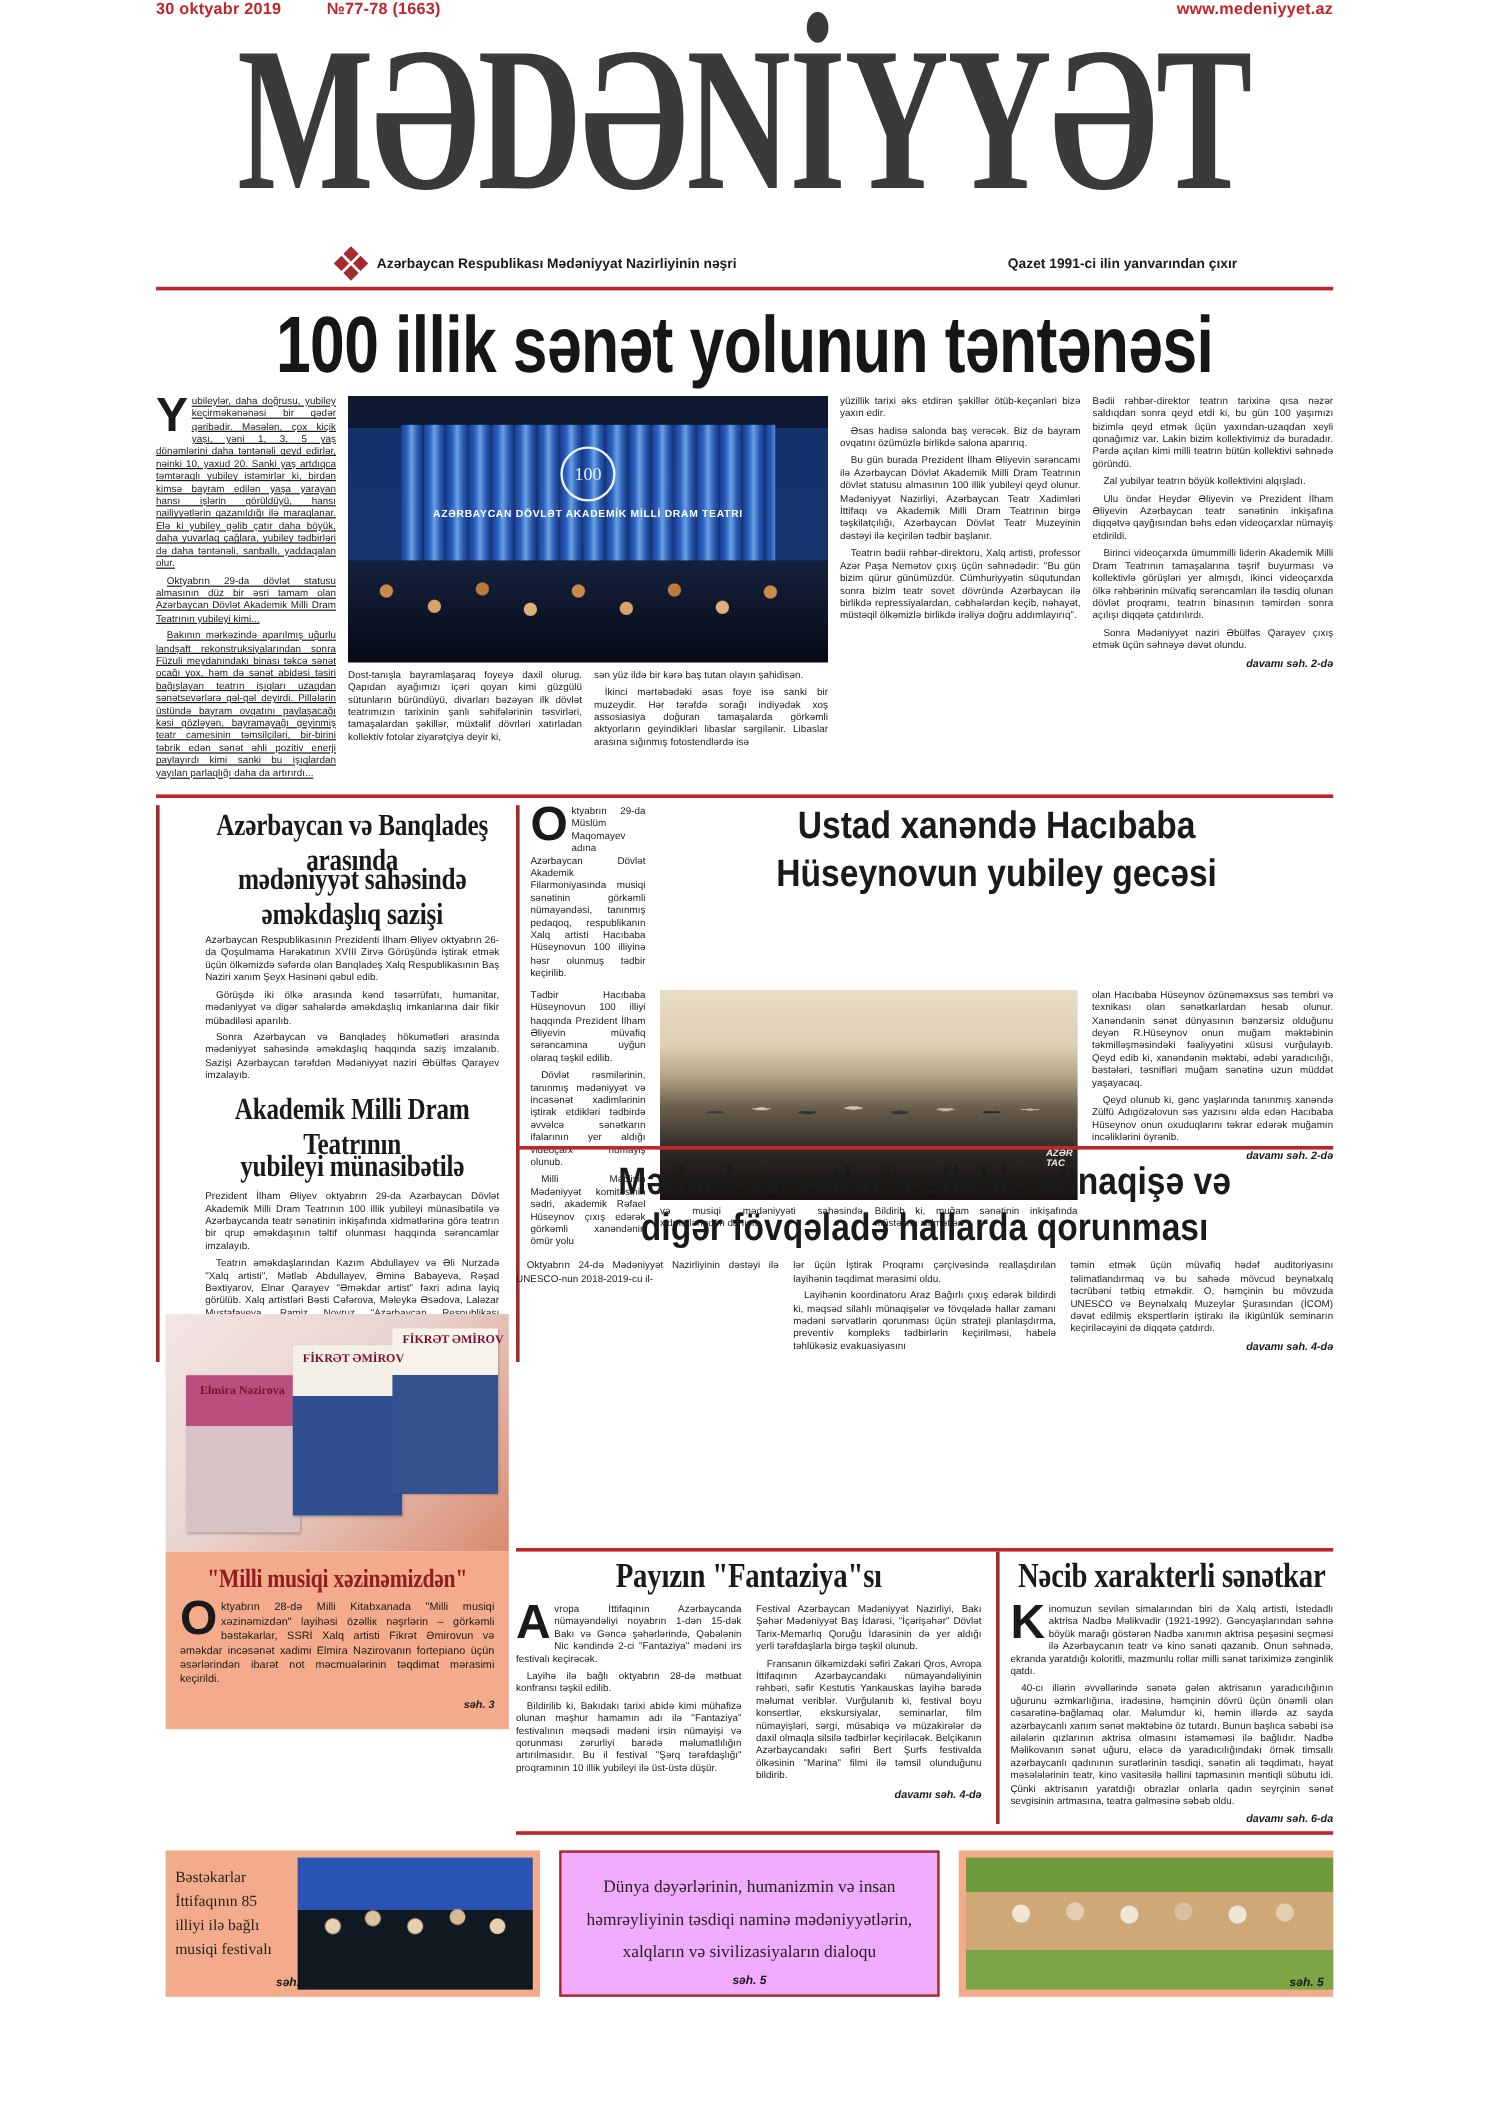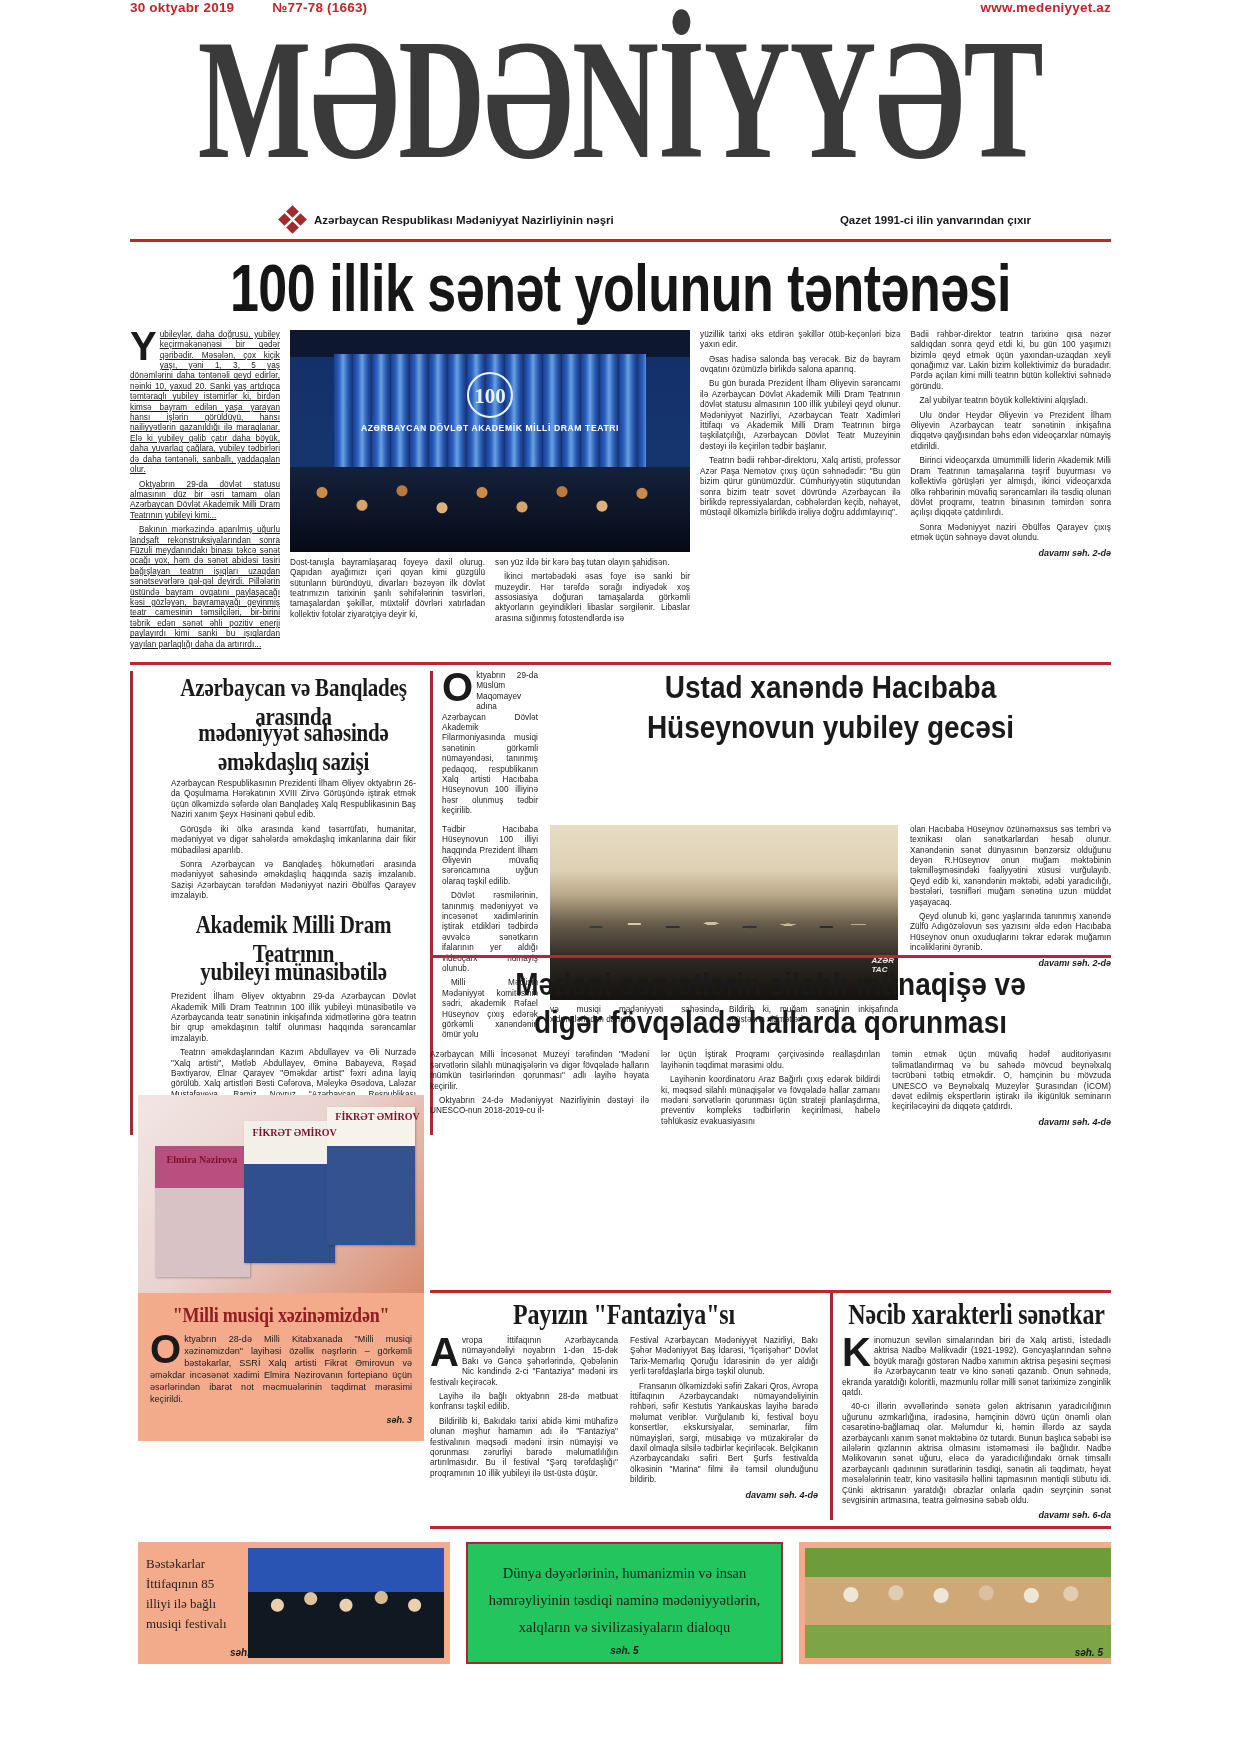--- a/index.html
+++ b/index.html
@@ -79,21 +79,21 @@
   }
   .stage-photo .curtain {
     position:absolute; left:11%; top:11%; width:78%; height:52%;
     background:repeating-linear-gradient(90deg,
       #1b3f93 0px,#2d63c6 5px,#6da7e8 9px,#2a5cb8 14px,#14306e 19px);
     opacity:.95;
   }
   .stage-photo .emblem {
     position:absolute; left:50%; top:19%; transform:translateX(-50%);
     width:46px; height:46px; border:2px solid #eaf2ff; border-radius:50%;
-    color:#eaf2ff; font-size:21px; font-weight:bold; text-align:center;
+    color:#eaf2ff; font-size:15px; font-weight:normal; text-align:center;
     line-height:44px; font-family:"Liberation Serif",serif;
   }
   .stage-photo .caption-on {
     position:absolute; left:0; right:0; top:42%; text-align:center;
     color:#fff; font-size:8.6px; font-weight:bold; letter-spacing:.6px;
   }
   .stage-photo .audience {
     position:absolute; left:0; right:0; bottom:0; height:38%;
     background:
       radial-gradient(circle at 8% 30%, #c98a4a 0 5px, transparent 6px),
@@ -182,21 +182,21 @@
   h2.big-sans {
     font-family:"Liberation Sans", sans-serif; font-weight:bold;
     font-size:28px; text-align:center; line-height:1.22; margin:10px 0 10px;
     transform:scaleY(1.14); transform-origin:center;
   }
 
   
   .teasers { display:flex; gap:16px; margin-top:12px; }
   .teaser { flex:1; position:relative; }
   .teaser.peach { background:#f3ab8c; }
-  .teaser.white { background:#22c55e; border:2px solid #a42a2e; }
+  .teaser.white { background:#f0abfc; border:2px solid #a42a2e; }
   .teaser-inner { display:flex; height:100%; }
   .teaser-txt { font-family:"Liberation Serif", serif; font-size:13px;
                 line-height:20px; padding:12px 8px; color:#231f1d; }
   .pg { position:absolute; right:8px; bottom:6px; font-style:italic;
         font-weight:bold; font-size:10px; }
   .mid-txt { font-family:"Liberation Serif", serif; font-size:14.5px;
              line-height:27px; text-align:center; padding:16px 20px 0; color:#231f1d; }
 
   .peachbox { background:#f3ab8c; padding:10px 12px 16px; position:relative; }
 </style>
@@ -331,21 +331,20 @@
       </div>
     </div>
   </div>
 
   <div style="position:absolute; left:430px; right:130px; top:955px;">
     <div class="sec-rule"></div>
     <h2 class="big-sans">Mədəni sərvətlərin silahlı münaqişə və</h2>
     <h2 class="big-sans" style="margin-top:-6px;">digər fövqəladə hallarda qorunması</h2>
     <div class="cols" style="gap:12px; margin-top:8px;">
       <div class="col">
-        <p>Azərbaycan Milli İncəsənət Muzeyi tərəfindən "Mədəni sərvətlərin silahlı münaqişələrin və digər fövqəladə halların mümkün təsirlərindən qorunması" adlı layihə həyata keçirilir.</p>
         <p class="ind">Oktyabrın 24-də Mədəniyyət Nazirliyinin dəstəyi ilə UNESCO-nun 2018-2019-cu il-</p>
       </div>
       <div class="col">
         <p>lər üçün İştirak Proqramı çərçivəsində reallaşdırılan layihənin təqdimat mərasimi oldu.</p>
         <p class="ind">Layihənin koordinatoru Araz Bağırlı çıxış edərək bildirdi ki, məqsəd silahlı münaqişələr və fövqəladə hallar zamanı mədəni sərvətlərin qorunması üçün strateji planlaşdırma, preventiv kompleks tədbirlərin keçirilməsi, habelə təhlükəsiz evakuasiyasını</p>
       </div>
       <div class="col">
         <p>təmin etmək üçün müvafiq hədəf auditoriyasını təlimatlandırmaq və bu sahədə mövcud beynəlxalq təcrübəni tətbiq etməkdir. O, həmçinin bu mövzuda UNESCO və Beynəlxalq Muzeylər Şurasından (İCOM) dəvət edilmiş ekspertlərin iştirakı ilə ikigünlük seminarın keçiriləcəyini də diqqətə çatdırdı.</p>
         <div class="cont">davamı səh. 4-də</div>
       </div>

